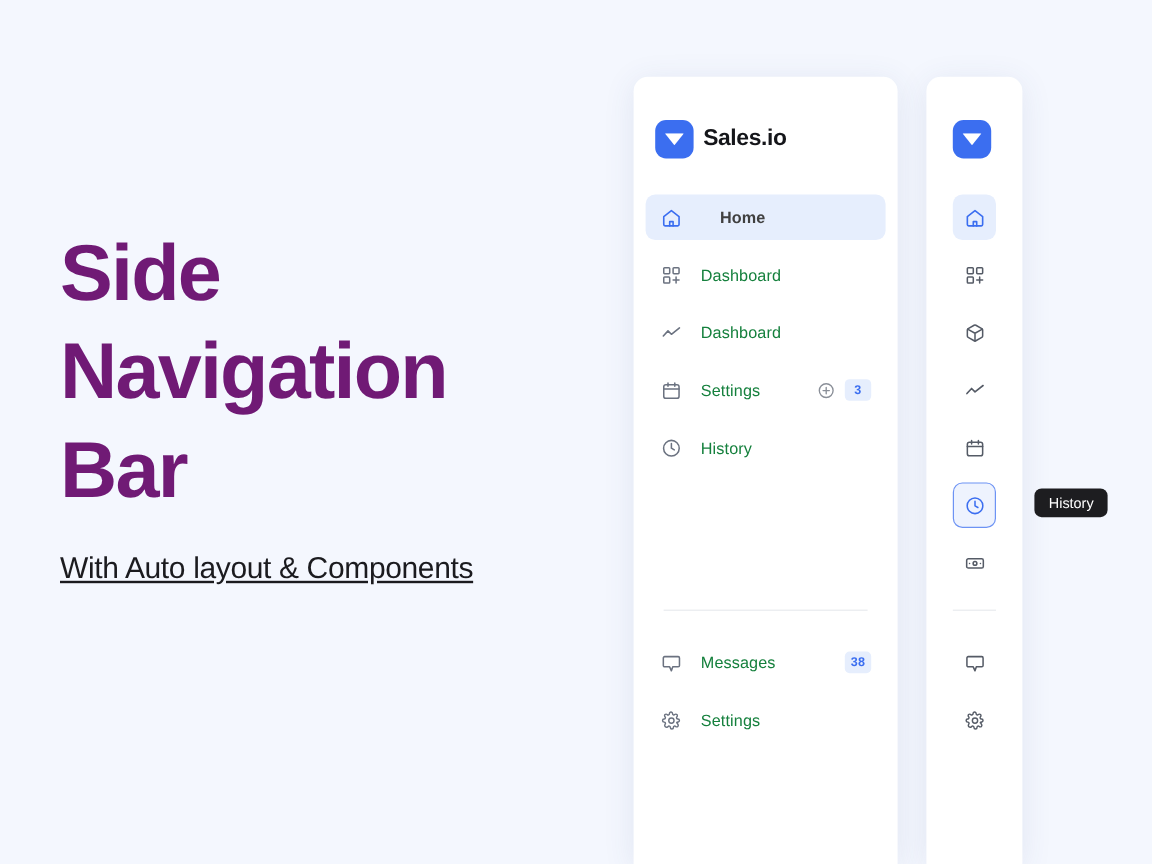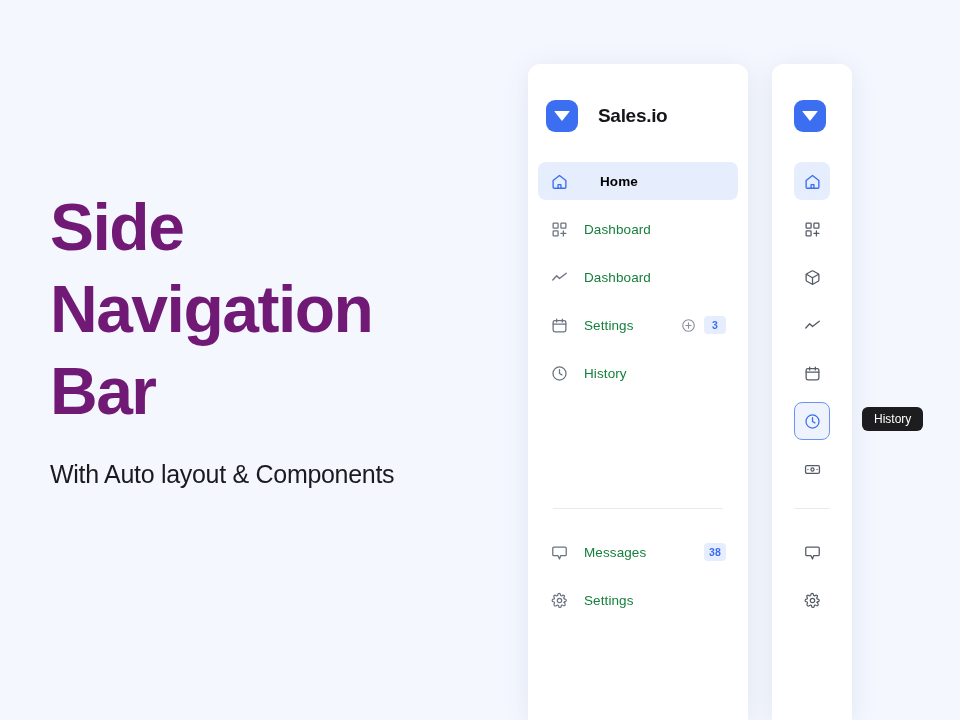--- a/index.html
+++ b/index.html
@@ -21,34 +21,35 @@
     letter-spacing: -1.5px;
     white-space: pre-line;
   }
   .hero-sub {
     margin-top: 26px;
     font-size: 25px;
     line-height: 32px;
     font-weight: 400;
     color: #1b1b1f;
     letter-spacing: -0.3px;
+    text-decoration: underline;
   }
 
   
   .panel {
     position: absolute;
     background: #ffffff;
     border-radius: 12px 12px 0 0;
     box-shadow: 0 4px 26px rgba(60, 80, 140, 0.10);
   }
   .panel-expanded { left: 528px; top: 64px; width: 220px; height: 656px; }
   .panel-rail     { left: 772px; top: 64px; width: 80px;  height: 656px; }
 
   
-  .brand { position: absolute; left: 18px; top: 36px; display: flex; align-items: center; gap: 20px; }
+  .brand { position: absolute; left: 18px; top: 36px; display: flex; align-items: center; gap: 8px; }
   .logo-mark {
     width: 32px; height: 32px;
     background: #3b6ef0;
     border-radius: 9px;
     display: flex; align-items: center; justify-content: center;
   }
   .logo-tri {
     width: 0; height: 0;
     border-left: 8px solid transparent;
     border-right: 8px solid transparent;
@@ -73,21 +74,21 @@
   .nav-item.active { background: #e6eefd; }
   .nav-ico { width: 18px; height: 18px; flex: 0 0 18px; display: flex; align-items: center; justify-content: center; }
   .nav-ico svg { display: block; }
   .nav-label {
     margin-left: 16px;
     font-size: 13.5px;
     color: #15803d;
     letter-spacing: 0.1px;
     white-space: nowrap;
   }
-  .nav-item.active .nav-label { color: #000000; font-weight: 600; padding-left: 16px; }
+  .nav-item.active .nav-label { color: #404040; font-weight: 600; padding-left: 16px; }
 
   .nav-right { margin-left: auto; display: flex; align-items: center; gap: 8px; }
   .badge {
     min-width: 22px; height: 18px;
     padding: 0 5px;
     background: #e6eefd;
     color: #3b6ef0;
     border-radius: 4px;
     font-size: 10.5px;
     font-weight: 600;

